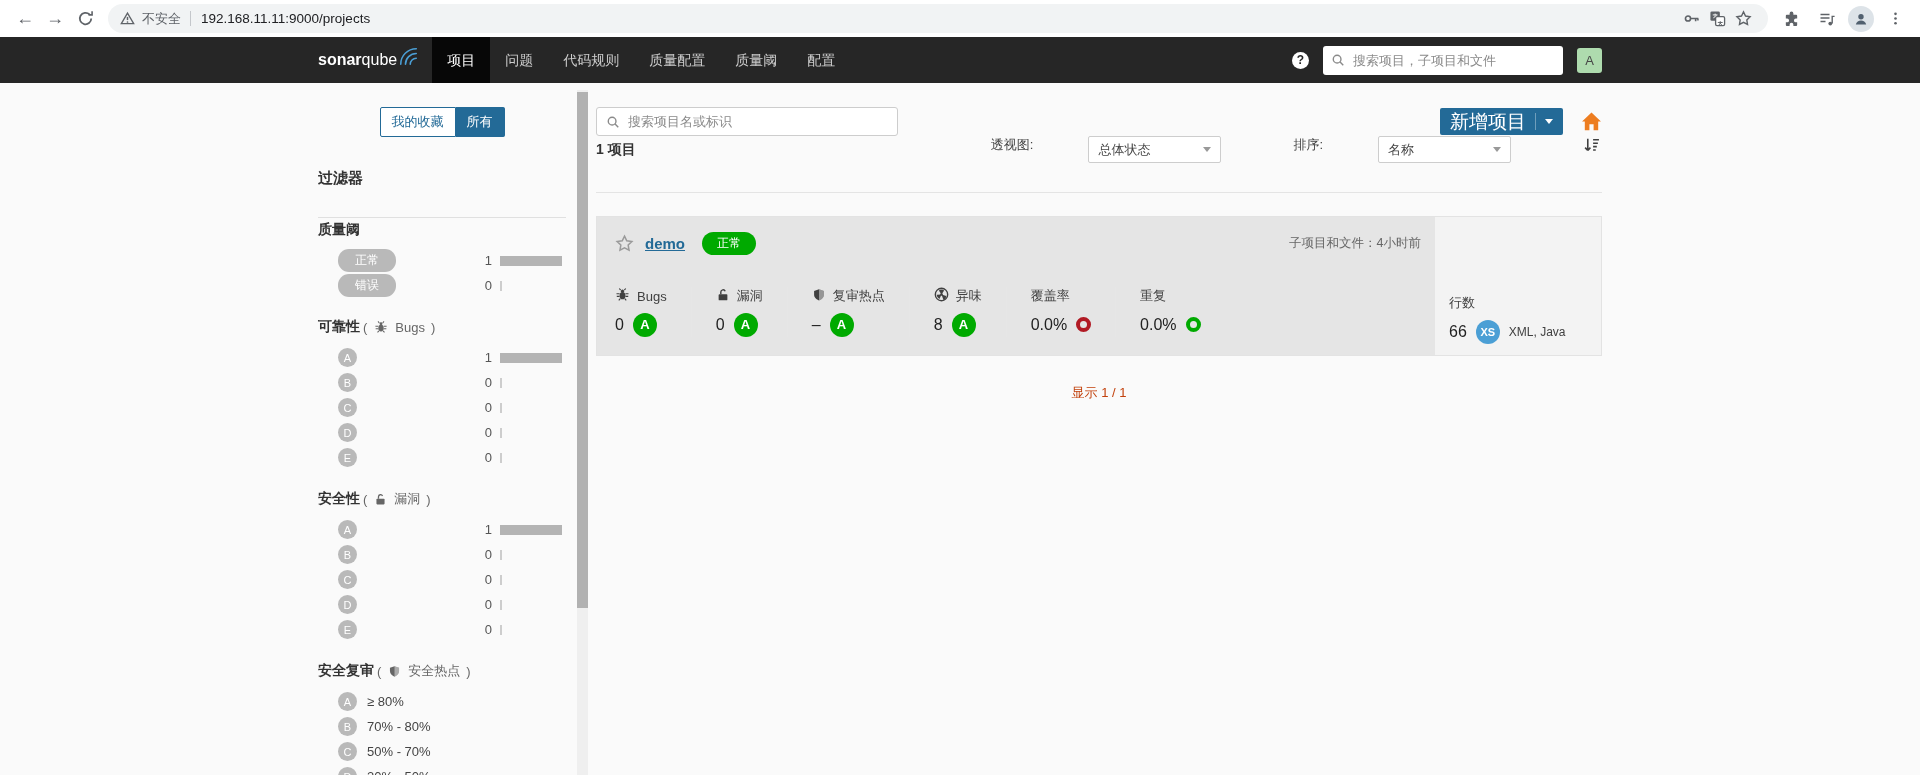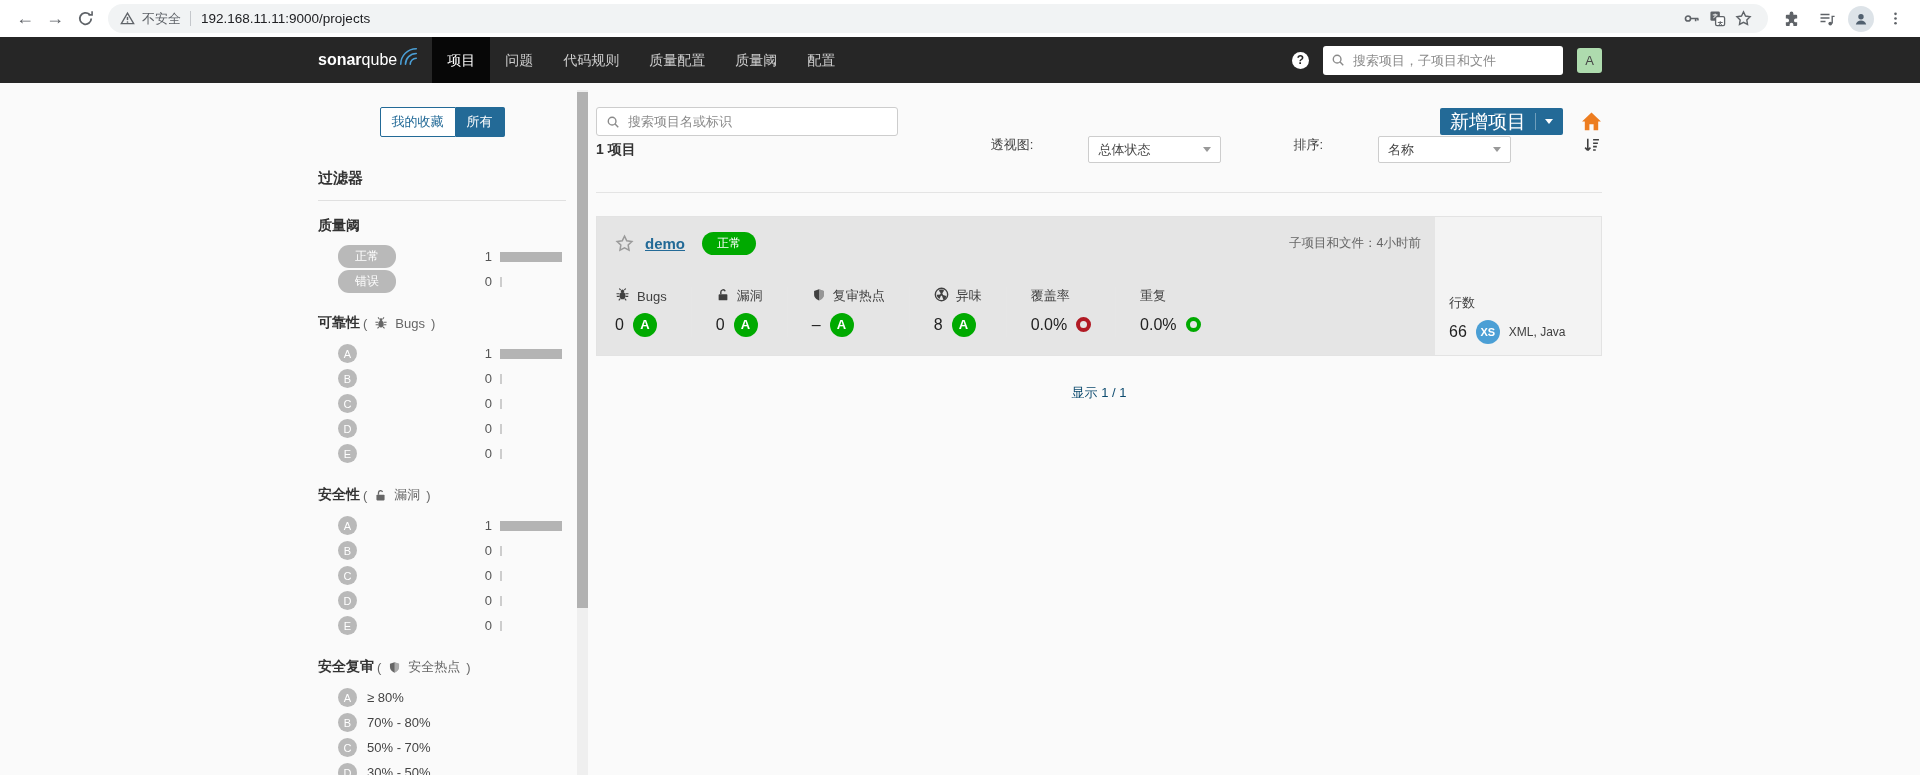--- a/index.html
+++ b/index.html
@@ -50,22 +50,22 @@
   .container { width:1284px; margin:0 auto; display:flex; height:100%; }
 
   
   aside { width:278px; position:relative; padding:24px 30px 0 0; flex:0 0 auto; }
   .sb-track { position:absolute; top:7px; right:8px; width:11px; height:685px; background:#efefef; }
   .sb-thumb { position:absolute; top:2px; left:0; width:11px; height:516px; background:#b1b1b1; }
   .fav-toggle { display:flex; justify-content:center; margin-bottom:32px; }
   .tg-btn { font-size:13px; padding:5px 11px; border:1px solid #236a97; cursor:pointer; }
   .tg-left { background:#fff; color:#236a97; border-radius:2px 0 0 2px; }
   .tg-right { background:#236a97; color:#fff; border-radius:0 2px 2px 0; border-left:none; }
-  .filters-title { font-size:15px; font-weight:bold; color:#333; padding-bottom:12px;
-                   border-bottom:1px solid #e0e0e0; margin-bottom:16px; }
+  .filters-title { font-size:15px; font-weight:bold; color:#333; padding-bottom:29px;
+                   border-bottom:1px solid #e0e0e0; margin-bottom:3px; }
   .facet { margin-bottom:20px; }
   .facet-title { font-size:14px; font-weight:bold; color:#333; margin-bottom:9px;
                  display:flex; align-items:center; }
   .facet-title .paren { font-weight:normal; color:#666; font-size:13px; margin:0 3px; }
   .facet-title .f-icon { color:#666; margin:0 4px; display:flex; }
   .facet-row { display:flex; align-items:center; height:25px; padding-left:20px; cursor:pointer; }
   .qg-pill { width:58px; text-align:center; background:#b9b9b9; color:#fff; border-radius:11px;
              font-size:12px; padding:3px 0; }
   .rating-circle { width:19px; height:19px; border-radius:50%; background:#b9b9b9; color:#fff;
                    font-size:11px; display:flex; align-items:center; justify-content:center; flex:0 0 auto; }
@@ -122,21 +122,21 @@
   .rating-a { width:24px; height:24px; border-radius:50%; background:#00aa00; color:#fff;
               font-weight:bold; font-size:13px; display:flex; align-items:center; justify-content:center; }
   .ring { width:15px; height:15px; border-radius:50%; border:4px solid; }
   .ring.red   { border-color:#b11a24; }
   .ring.green { border-color:#00aa00; }
   .card-side { width:166px; background:#f3f3f3; padding:77px 14px 0 14px; flex:0 0 auto; }
   .size-badge { width:24px; height:24px; border-radius:50%; background:#4b9fd5; color:#fff;
                 font-size:11px; font-weight:bold; display:flex; align-items:center; justify-content:center; }
   .langs { font-size:12px; color:#404040; }
 
-  .list-footer { text-align:center; color:#0c4a6e; font-size:13px; margin-top:28px; }
+  .list-footer { text-align:center; color:#c2410c; font-size:13px; margin-top:28px; }
 </style>
 </head>
 <body>
 
 <div class="browser-bar">
   <div class="b-btn">←</div>
   <div class="b-btn">→</div>
   <div class="b-btn">
     <svg width="17" height="17" viewBox="0 0 16 16" fill="none" stroke="currentColor" stroke-width="1.7">
       <path d="M13.4 8a5.4 5.4 0 1 1-1.6-3.8"></path>

